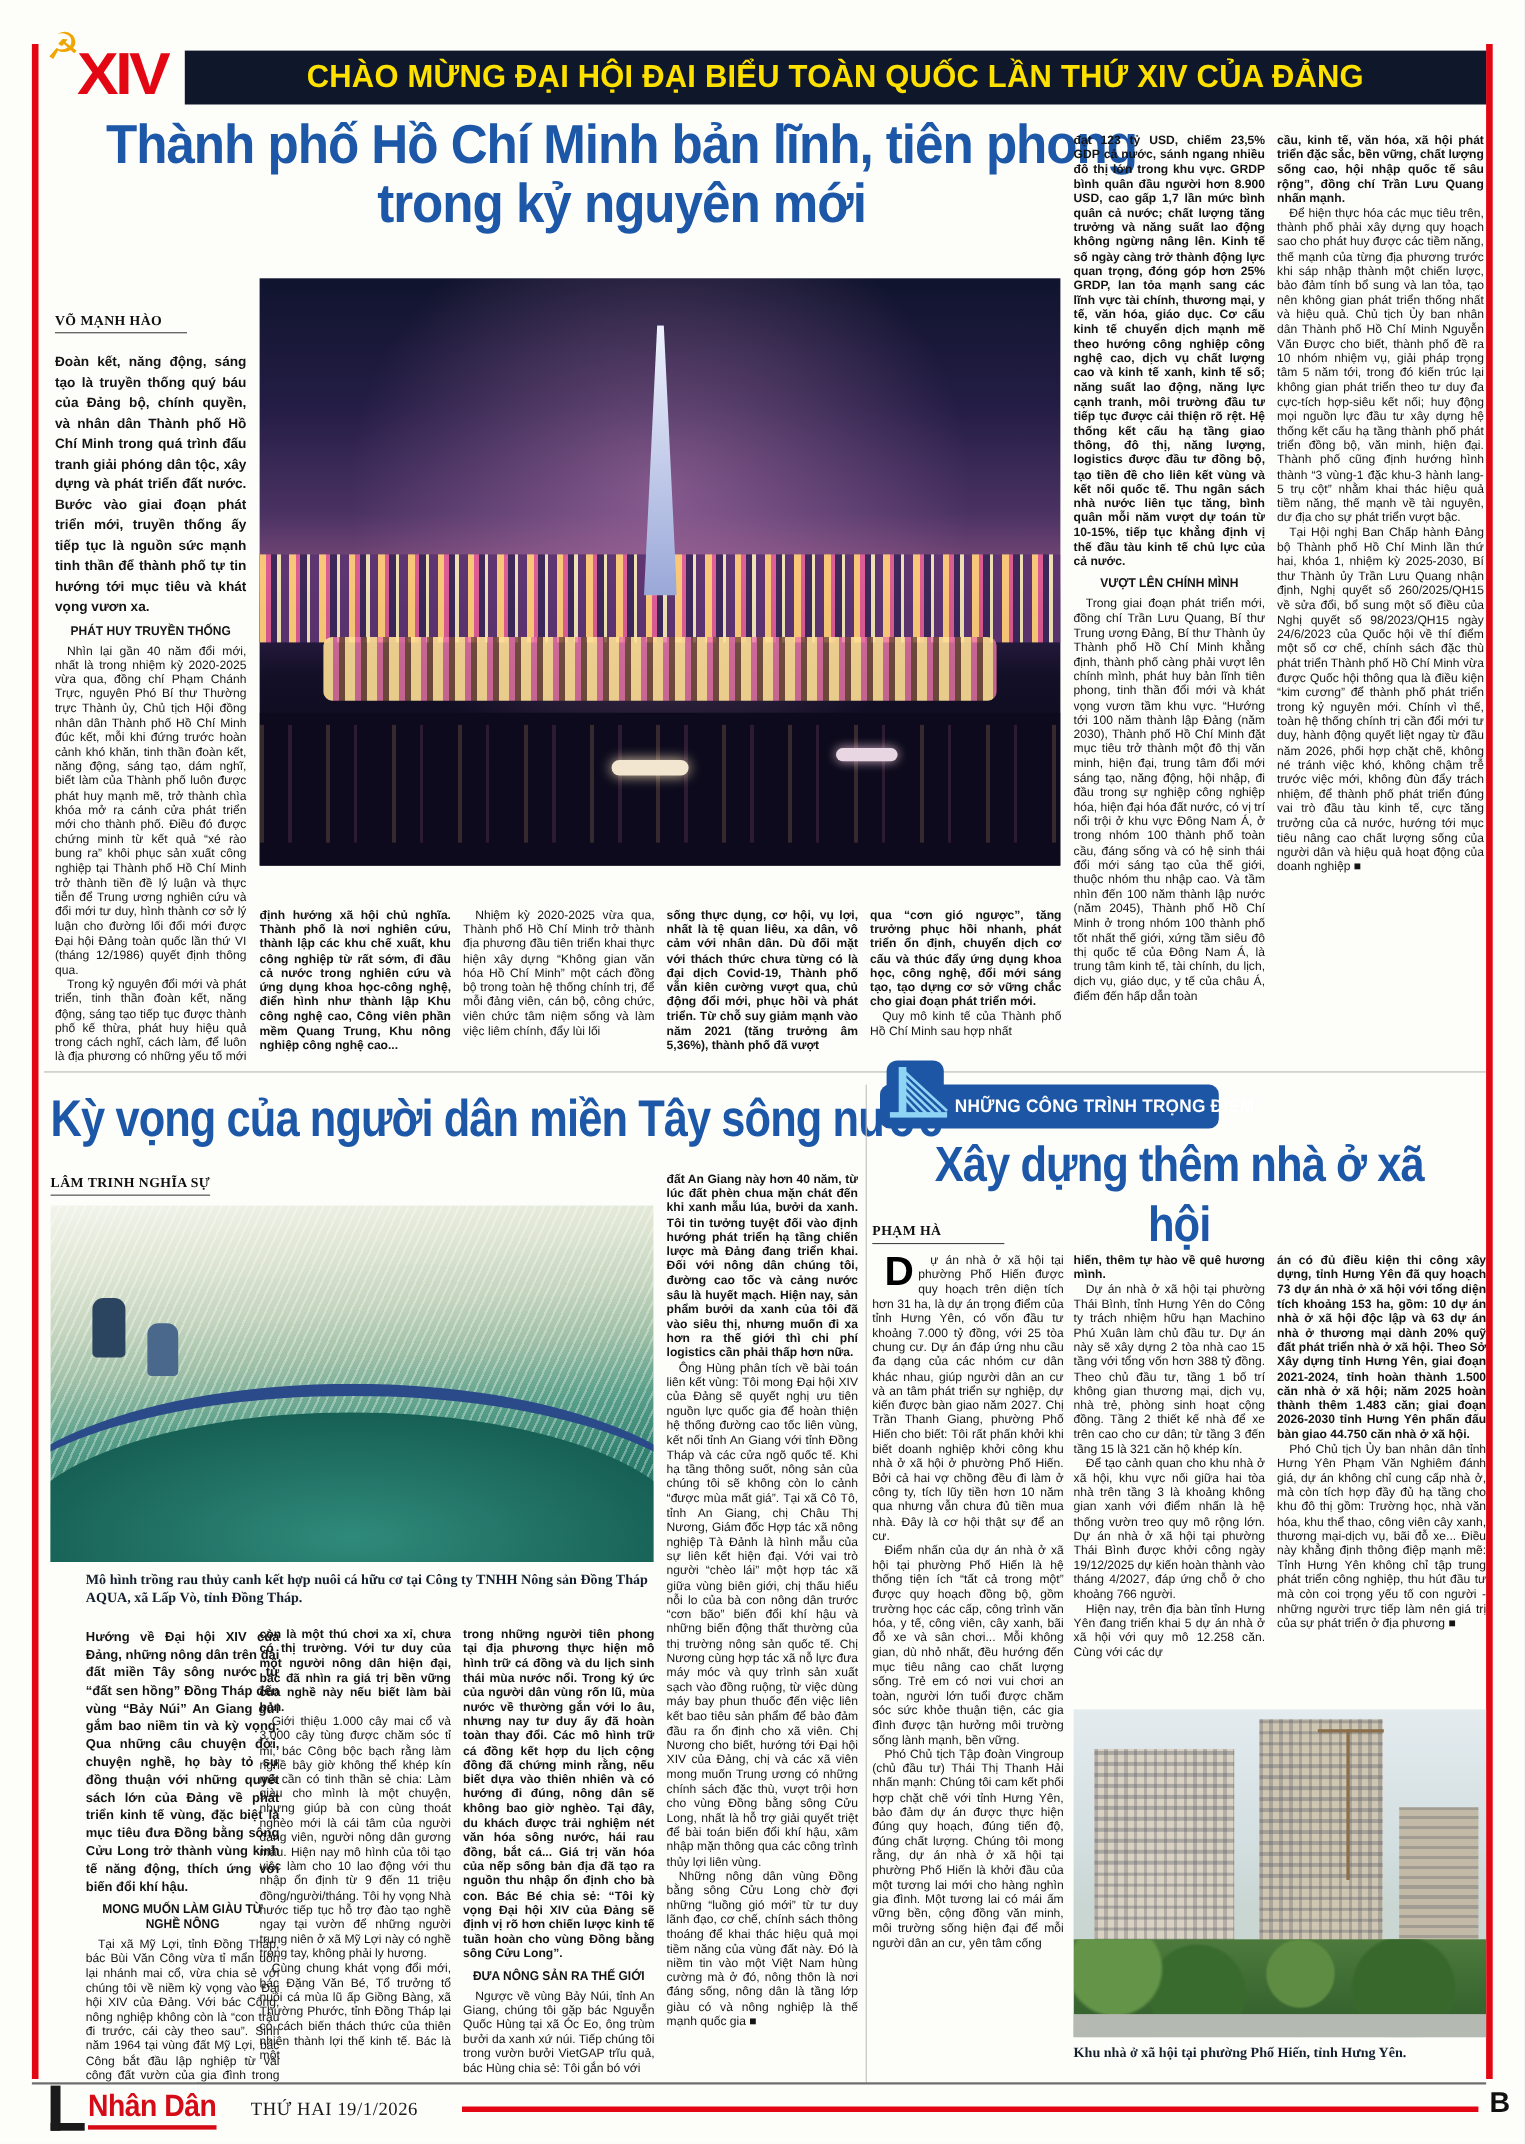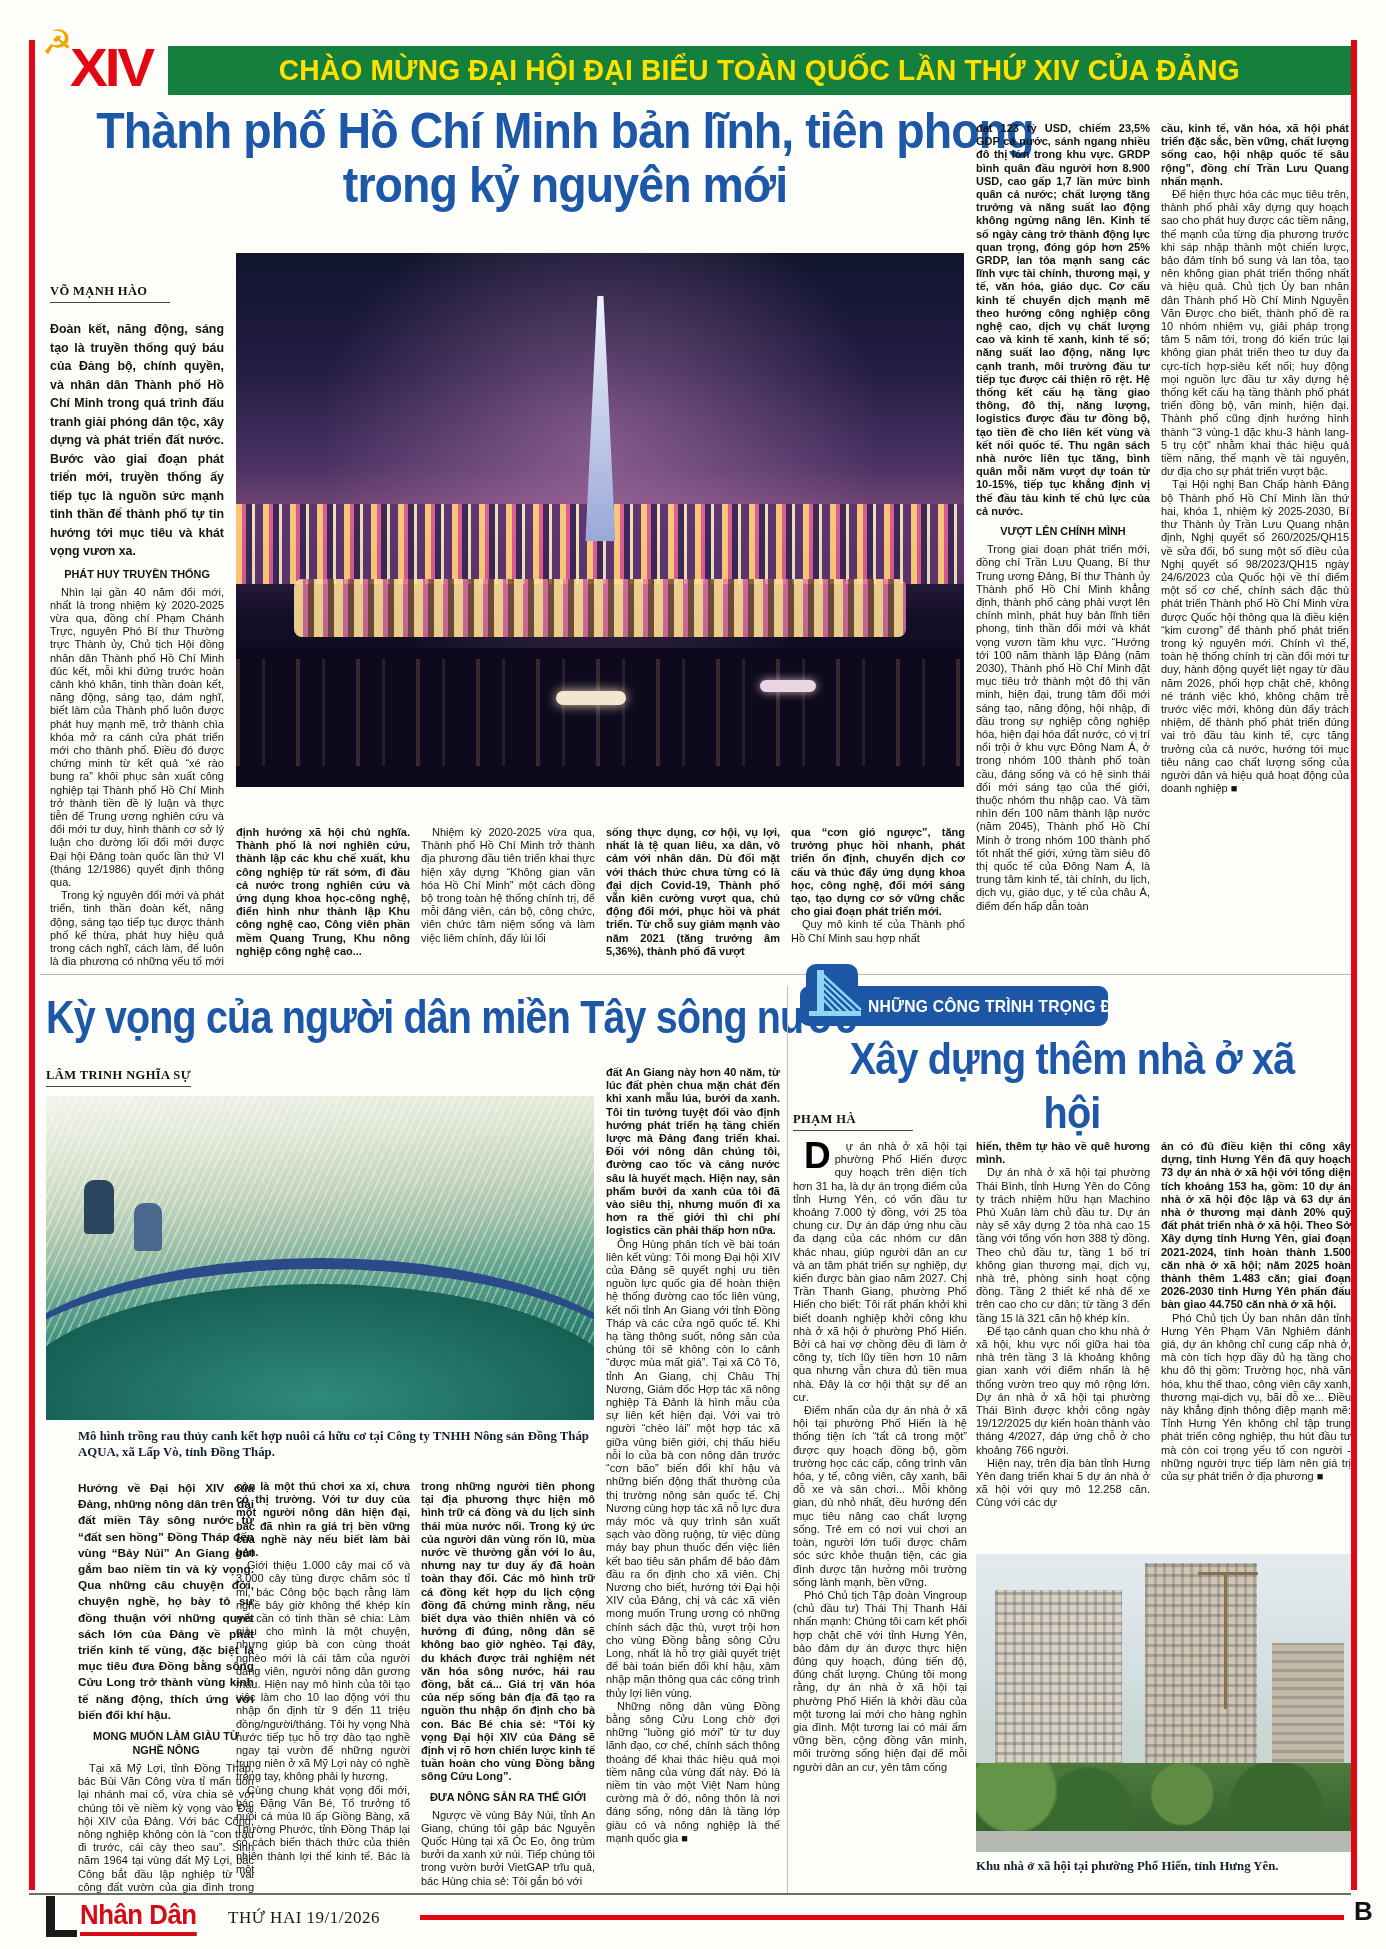--- a/index.html
+++ b/index.html
@@ -5,21 +5,21 @@
   html,body{margin:0;padding:0;background:#e9e9e6;}
   .page{position:relative;width:1386px;height:1949px;margin:0 auto;background:#fdfdfa;overflow:hidden;
         font-family:"Liberation Sans",sans-serif;}
   .abs{position:absolute;}
   .redbar{position:absolute;top:40px;width:6px;height:1850px;background:#e30613;}
   
   .logo-box{position:absolute;left:44px;top:34px;width:120px;height:66px;}
   .logo-xiv{position:absolute;left:26px;top:2px;font-size:54px;font-weight:800;letter-spacing:-3px;
             color:#e30613;line-height:62px;transform:scaleX(1.05);transform-origin:left;}
   .logo-hs{position:absolute;left:-2px;top:-12px;font-size:34px;color:#f0a500;}
-  .banner-strip{position:absolute;left:168px;top:46px;width:1183px;height:49px;background:#15803d;
+  .banner-strip{position:absolute;left:168px;top:46px;width:1183px;height:49px;background:#0f172a;
                 display:flex;align-items:center;justify-content:center;}
   .banner-text{color:#ffe100;font-size:29px;font-weight:800;letter-spacing:.2px;white-space:nowrap;transform:scaleX(.97);}
   
   .headline{color:#1c57a8;font-weight:800;text-align:center;}
   .h1{left:55px;top:104px;width:1020px;height:158px;font-size:50px;line-height:1.08;letter-spacing:-1px;transform:scaleX(.93);}
   .h2{left:46px;top:986px;width:742px;height:64px;font-size:47px;line-height:62px;text-align:left;
       letter-spacing:-1px;transform:scaleX(.84);transform-origin:left;white-space:nowrap;}
   .h3{left:793px;top:1032px;width:558px;height:56px;font-size:45px;line-height:54px;letter-spacing:-1px;transform:scaleX(.88);}
   .author{font-family:"Liberation Serif",serif;font-weight:bold;font-size:12.5px;letter-spacing:.4px;color:#111;}
   .author span{display:inline-block;border-bottom:1.5px solid #444;padding-bottom:3px;min-width:120px;}

